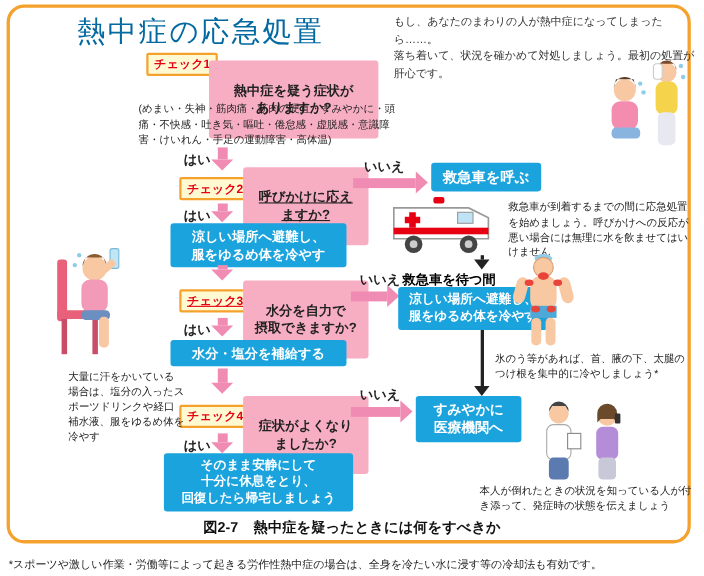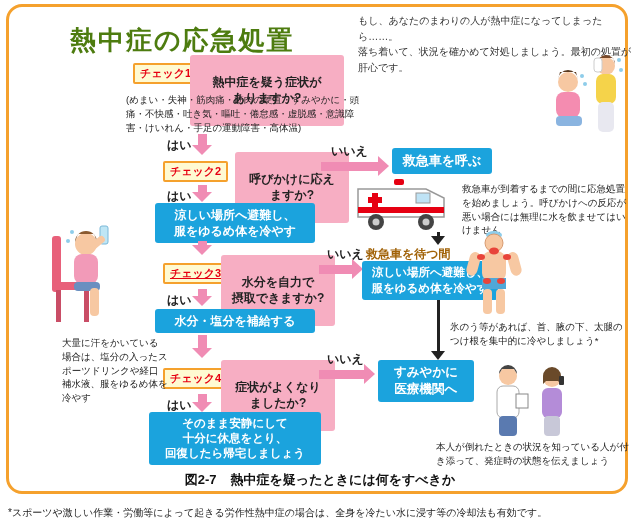--- a/index.html
+++ b/index.html
@@ -1,26 +1,26 @@
 <!DOCTYPE html>
 <html><head>
 <meta charset="utf-8">
 <style>
   html,body{margin:0;padding:0;}
   body{font-family:"Liberation Sans","DejaVu Sans",sans-serif;background:#fff;}
   .canvas{position:relative;width:640px;height:524px;background:#ffffff;overflow:hidden;}
   .frame{position:absolute;left:6px;top:4px;width:622px;height:490px;border:3px solid #f5a12d;border-radius:16px;box-sizing:border-box;}
-  .title{position:absolute;left:70px;top:23px;font-size:26px;font-weight:bold;color:#4d7c0f;letter-spacing:2px;}
+  .title{position:absolute;left:70px;top:11px;font-size:26px;font-weight:normal;color:#0369a1;letter-spacing:2px;}
   .intro{position:absolute;left:358px;top:13px;width:274px;font-size:10px;line-height:1.55;color:#333;white-space:pre-line;}
   .check-label{position:absolute;background:#fffad2;border:2px solid #f5a12d;color:#e60012;font-weight:bold;font-size:11px;padding:1px 5px;border-radius:2px;white-space:nowrap;}
   .qbox{position:absolute;background:#f7aec3;color:#222;font-weight:bold;font-size:12px;line-height:1.3;text-align:center;padding:20px 4px;border-radius:3px;white-space:pre-line;box-sizing:border-box;}
   .abox{position:absolute;background:#1ba3dd;color:#fff;font-weight:bold;font-size:12px;line-height:1.35;text-align:center;padding:4px 4px;border-radius:3px;white-space:pre-line;box-sizing:border-box;}
   .note{position:absolute;font-size:9.5px;line-height:1.45;color:#222;}
   .yesno{position:absolute;font-size:12px;font-weight:bold;color:#222;}
-  .wait-heading{position:absolute;font-size:12px;font-weight:bold;color:#a16207;}
+  .wait-heading{position:absolute;font-size:12px;font-weight:bold;color:#000000;}
   .arr-v{position:absolute;display:flex;flex-direction:column;align-items:center;width:20px;}
   .arr-v .shaft{flex:1;width:9px;background:#f08cb4;}
   .arr-v .head{width:0;height:0;border-left:10px solid transparent;border-right:10px solid transparent;border-top:10px solid #f08cb4;}
   .arr-h{position:absolute;display:flex;align-items:center;height:20px;}
   .arr-h .shaft{flex:1;height:9px;background:#f08cb4;}
   .arr-h .head{width:0;height:0;border-top:10px solid transparent;border-bottom:10px solid transparent;border-left:11px solid #f08cb4;}
   .arr-v.black{width:14px;}
   .arr-v.black .shaft{width:3px;background:#222;}
   .arr-v.black .head{border-left:7px solid transparent;border-right:7px solid transparent;border-top:9px solid #222;}
   .caption{position:absolute;left:0;top:471px;width:640px;text-align:center;font-size:13px;font-weight:bold;color:#111;}
@@ -48,33 +48,33 @@
       <circle cx="41" cy="36" r="2" fill="#8ecdea"></circle>
     <circle cx="62" cy="18" r="9" fill="#f7c8a2"></circle>
     <path d="M53 16 a9 9 0 0 1 18 0 l-2 -6 h-14 z" fill="#7a4a2a"></path>
     <rect x="50" y="10" width="8" height="14" rx="3" fill="#fff" stroke="#ccc"></rect>
     <rect x="52" y="26" width="20" height="30" rx="7" fill="#f5d34a"></rect>
     <rect x="54" y="54" width="16" height="30" rx="5" fill="#e8e8f0"></rect>
     <circle cx="75" cy="12" r="2" fill="#8ecdea"></circle>
       <circle cx="77" cy="22" r="2" fill="#8ecdea"></circle>
   </svg>
 
-  <div class="check-label" style="left:133px;top:63px;">チェック1</div>
+  <div class="check-label" style="left:133px;top:48px;">チェック1</div>
   <div class="qbox" style="left:190px;top:55px;width:154px;">熱中症を疑う症状が
 ありますか?</div>
   <div class="note" style="left:126px;top:93px;width:234px;">(めまい・失神・筋肉痛・筋肉の硬直・すみやかに・頭痛・不快感・吐き気・嘔吐・倦怠感・虚脱感・意識障害・けいれん・手足の運動障害・高体温)</div>
 
   <span class="yesno" style="left:167px;top:137px;">はい</span>
   <div class="arr-v" style="left:192px;top:134px;height:21px;">
       <div class="shaft"></div>
       <div class="head"></div>
     </div>
 
   <div class="check-label" style="left:163px;top:161px;">チェック2</div>
-  <div class="qbox" style="left:235px;top:152px;width:114px;">呼びかけに応え
+  <div class="qbox" style="left:221px;top:152px;width:114px;text-decoration:underline;">呼びかけに応え
 ますか?</div>
 
   <span class="yesno" style="left:331px;top:143px;">いいえ</span>
   <div class="arr-h" style="left:321px;top:156px;width:68px;">
       <div class="shaft"></div>
       <div class="head"></div>
     </div>
 
   <div class="abox" style="left:392px;top:148px;width:100px;font-size:13px;">救急車を呼ぶ</div>
 

